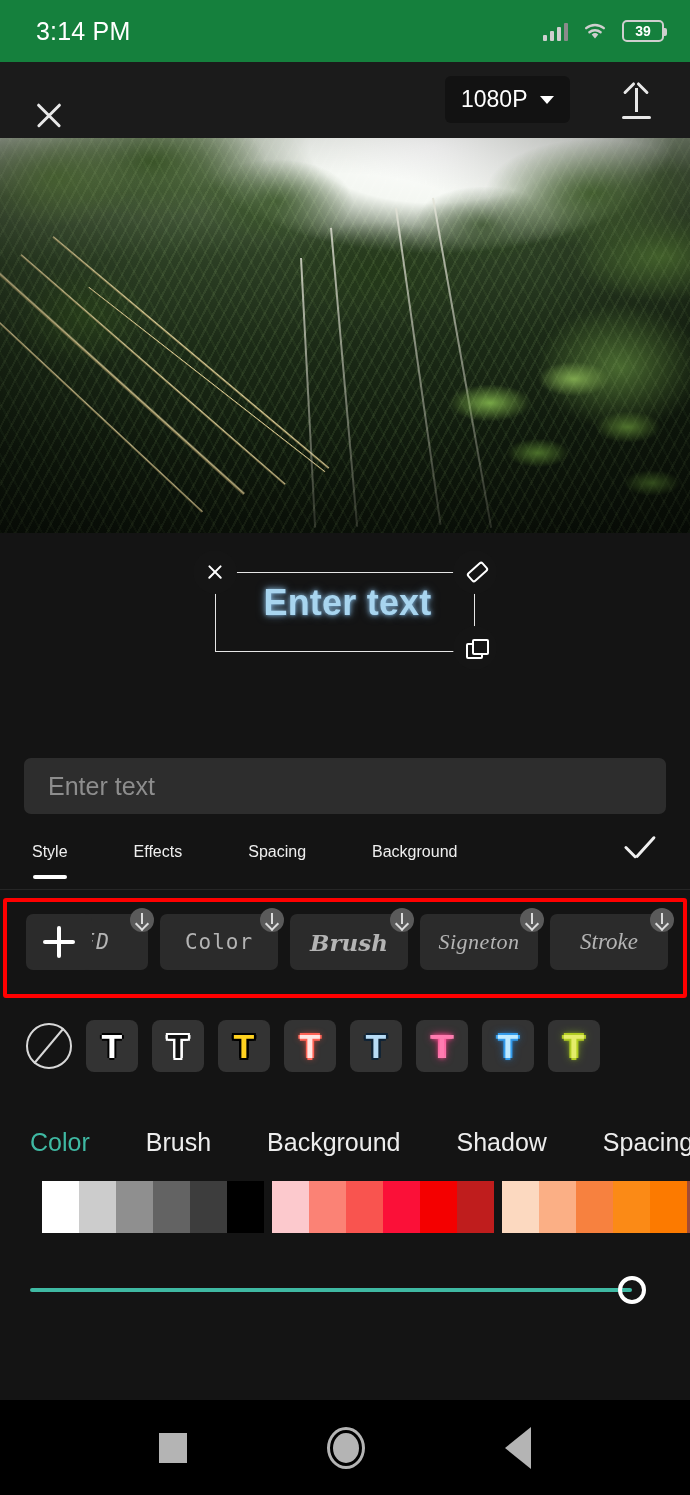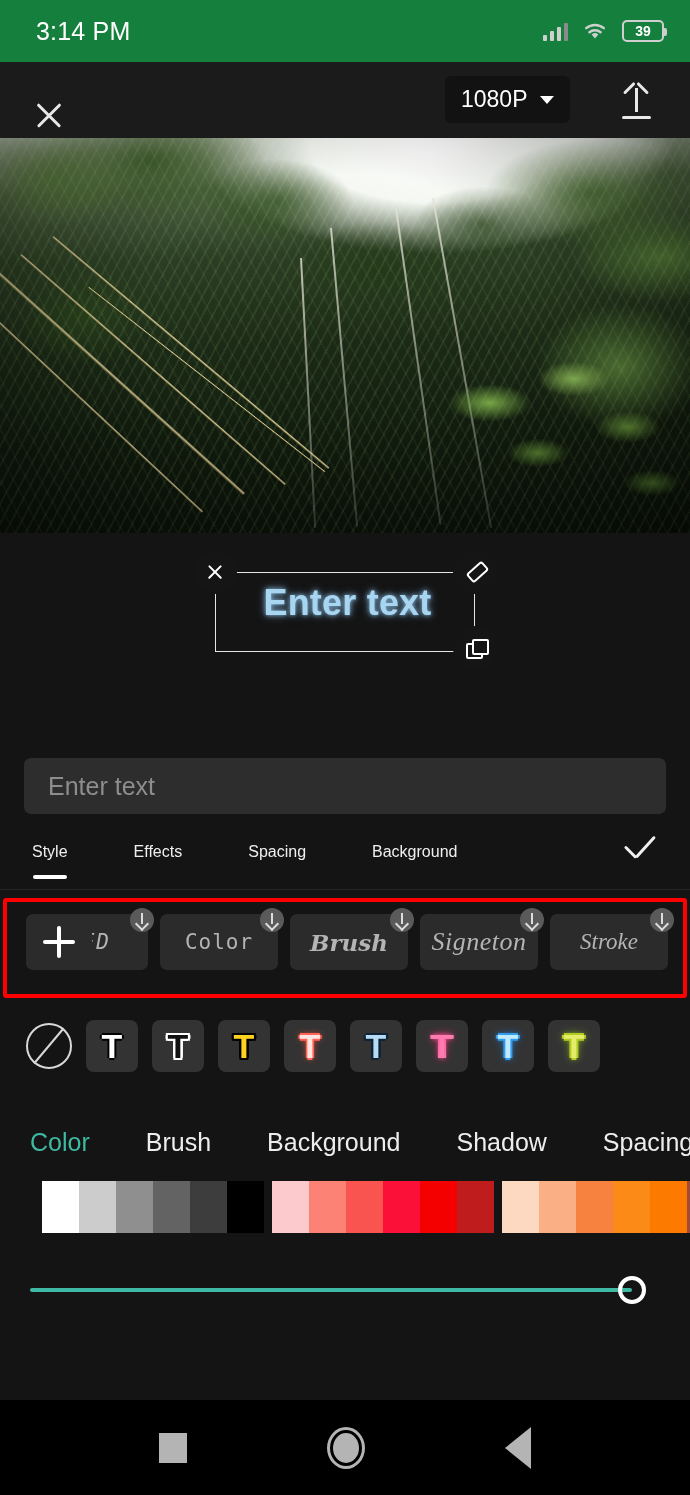--- a/index.html
+++ b/index.html
@@ -192,21 +192,21 @@
   }
   .font-row { display:flex; align-items:center; gap:12px; padding:16px 0 0 30px; }
   .font-tile {
     position:relative; width:118px; height:56px; background:#2b2b2b; border-radius:7px;
     display:flex; align-items:center; justify-content:center; flex:0 0 auto;
   }
   .font-tile .lbl { color:#b4b4b4; font-size:22px; white-space:nowrap; }
   .f-led .lbl { font-family:"DejaVu Sans Mono", monospace; font-style:italic; letter-spacing:2px; font-size:21px; }
   .f-pixel .lbl { font-family:"DejaVu Sans Mono", monospace; font-size:21px; letter-spacing:1px; }
   .f-brush .lbl { font-family:"DejaVu Serif", serif; font-style:italic; font-weight:700; font-size:23px; }
-  .f-sig .lbl { font-family:"Liberation Serif", serif; font-style:italic; font-size:26px; letter-spacing:.5px; }
+  .f-sig .lbl { font-family:"Liberation Serif", serif; font-style:italic; font-size:22px; letter-spacing:.5px; }
   .f-letter .lbl { font-family:"Liberation Serif", serif; font-style:italic; font-size:23px; }
   .dl {
     position:absolute; right:-6px; top:-6px; width:24px; height:24px; border-radius:50%;
     background:#5a5a5a; display:flex; align-items:center; justify-content:center;
   }
   .dl:before {
     content:""; width:2px; height:11px; background:#ddd; position:absolute; top:5px;
   }
   .dl:after {
     content:""; position:absolute; top:11px; width:8px; height:8px;

